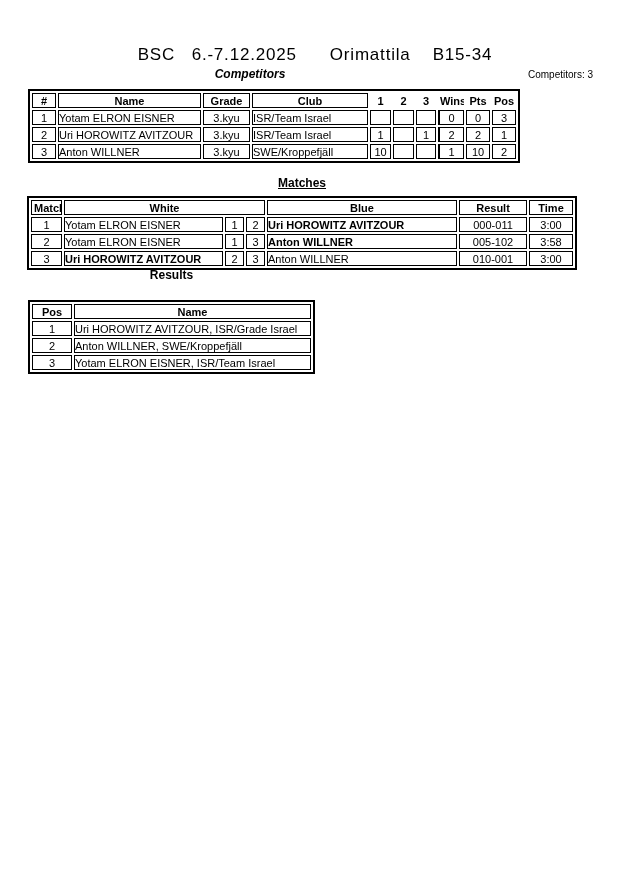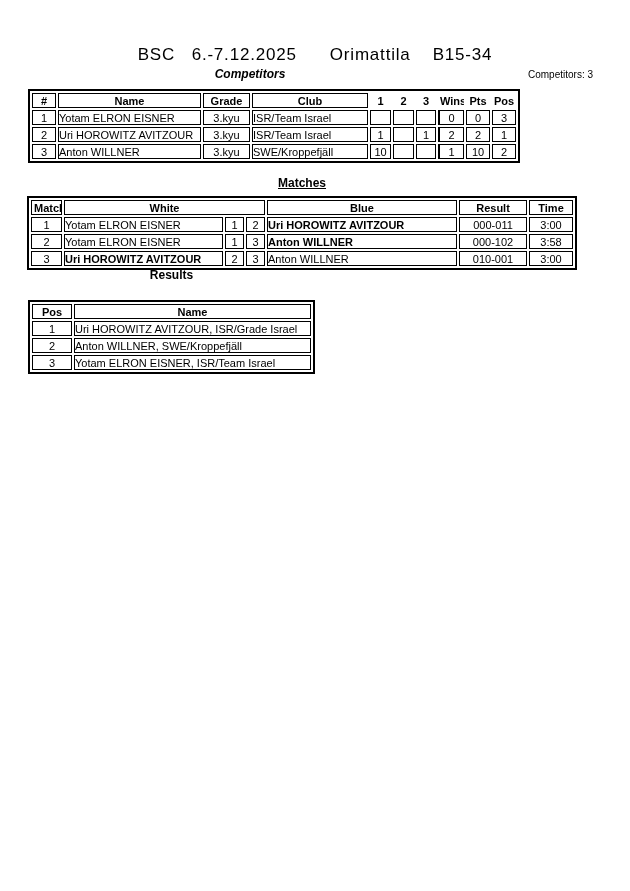--- a/index.html
+++ b/index.html
@@ -150,21 +150,21 @@
       <td class="al winner">Uri HOROWITZ AVITZOUR</td>
       <td>000-011</td>
       <td>3:00</td>
     </tr>
     <tr>
       <td>2</td>
       <td class="al">Yotam ELRON EISNER</td>
       <td>1</td>
       <td>3</td>
       <td class="al winner">Anton WILLNER</td>
-      <td>000-102</td>
+      <td>005-102</td>
       <td>3:58</td>
     </tr>
     <tr>
       <td>3</td>
       <td class="al winner">Uri HOROWITZ AVITZOUR</td>
       <td>2</td>
       <td>3</td>
       <td class="al">Anton WILLNER</td>
       <td>010-001</td>
       <td>3:00</td>

